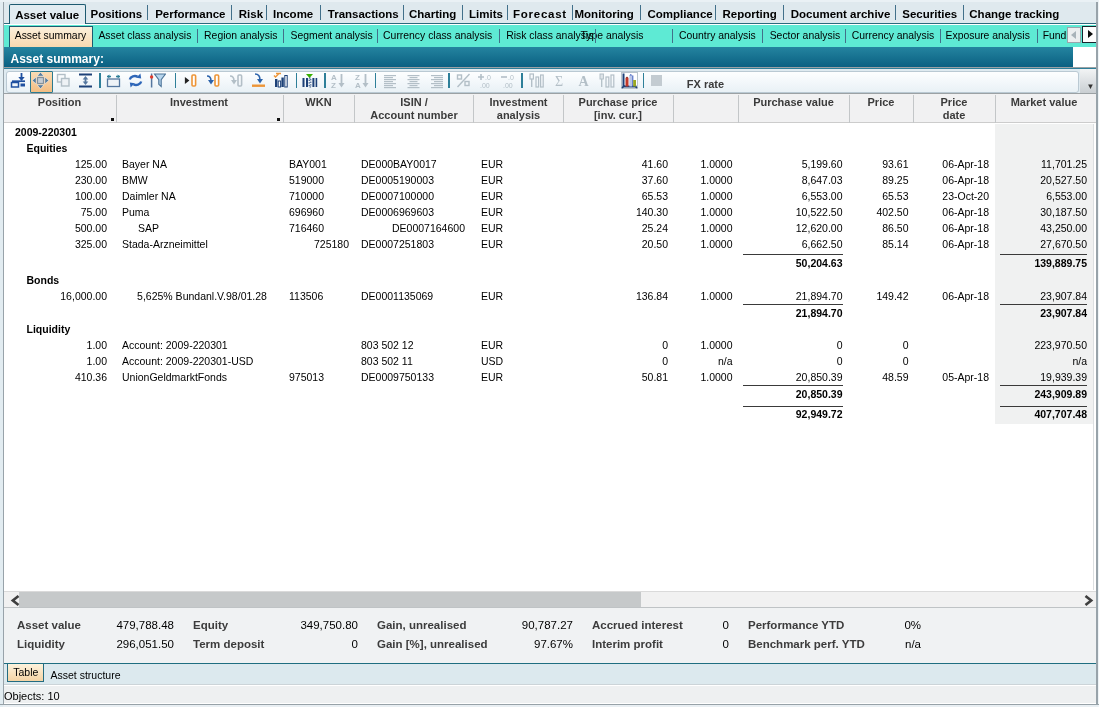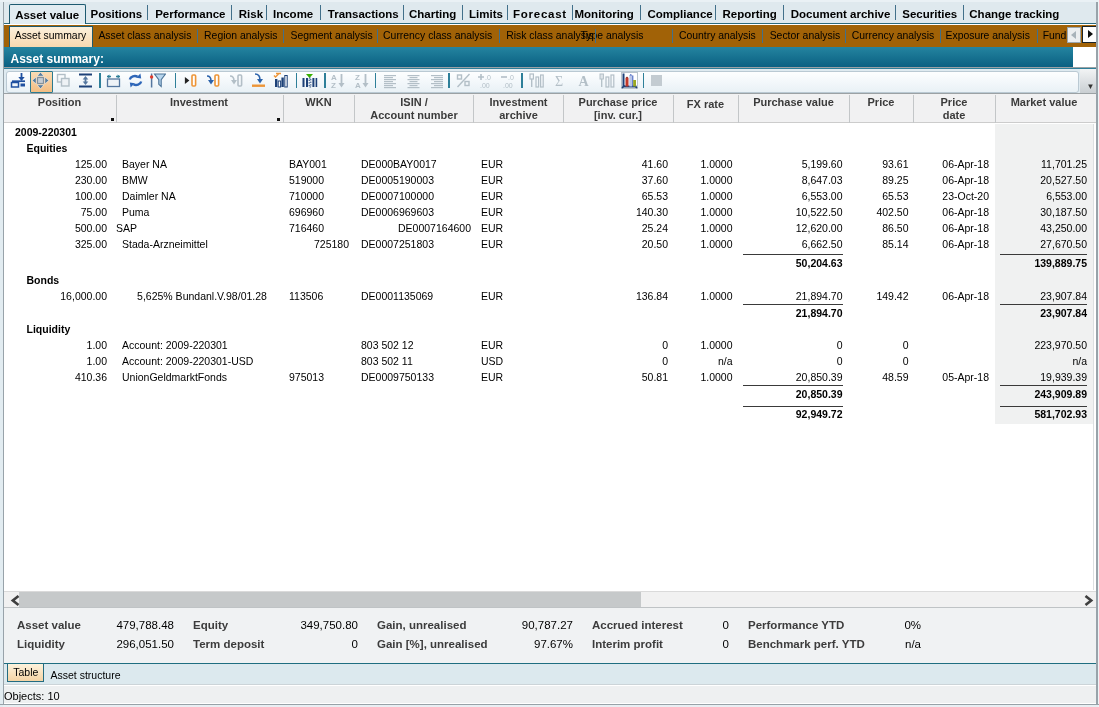--- a/index.html
+++ b/index.html
@@ -7,21 +7,21 @@
 #lborder{position:absolute;left:2.5px;top:0;width:1px;height:704px;background:#98a3aa;}
 #lout{position:absolute;left:0;top:0;width:2.5px;height:707px;background:#e2ecf1;}
 #rborder{position:absolute;left:1096px;top:0;width:1.5px;height:704px;background:#98a3aa;}
 #rout{position:absolute;left:1097.5px;top:0;width:1.5px;height:707px;background:#eef4f7;}
 #bborder{position:absolute;left:0;top:703.5px;width:1099px;height:1.6px;background:#97a2a8;}
 
 #row1{position:absolute;left:3.5px;top:0;width:1092.5px;height:23.5px;background:#dfe9ee;border-bottom:1.2px solid #2c6a7e;}
 .t1{position:absolute;top:8px;font-size:11.5px;font-weight:bold;color:#000;white-space:nowrap;}
 .s1{position:absolute;top:5px;width:1px;height:15px;background:#42708a;}
 .atab{position:absolute;left:5.1px;top:4.1px;width:77px;height:19.8px;background:#e2ecf1;border:1.8px solid #1d5a70;border-bottom:none;border-radius:2px 2px 0 0;font-size:11.5px;font-weight:bold;text-align:center;padding-top:3.8px;z-index:3;}
-#row2{position:absolute;left:3.5px;top:24.7px;width:1092.5px;height:22.3px;background:#a16207;text-decoration:underline;}
+#row2{position:absolute;left:3.5px;top:24.7px;width:1092.5px;height:22.3px;background:#5eead4;text-decoration:underline;}
 .t2{position:absolute;top:5.2px;font-size:10.4px;color:#000;white-space:nowrap;}
 .s2{position:absolute;top:4.5px;width:1px;height:14px;background:#42708a;}
 .atab2{position:absolute;left:5px;top:1.5px;width:84px;height:20.8px;background:linear-gradient(#fcf0dc,#f8d9b0);border:1.8px solid #1d5a70;border-bottom:none;font-size:10.4px;text-align:center;padding-top:3px;z-index:3;}
 
 #title{position:absolute;left:3.5px;top:47px;width:1069px;height:19.5px;background:linear-gradient(#2484a0,#0a6082);color:#fff;font-weight:bold;}
 
 #tbar{position:absolute;left:3.5px;top:68px;width:1092.5px;height:24.7px;background:#dfeaf0;border-top:1.4px solid #2e7f99;}
 #tpanel{position:absolute;left:2.5px;top:1.6px;width:1073px;height:22.5px;background:linear-gradient(#fdfeff,#e9f1f6);border:1px solid #bac9d3;border-radius:3px;}
 .tbi{position:absolute;}
 .tsep{position:absolute;top:73px;width:1.6px;height:15px;background:#2e7f99;}
@@ -298,24 +298,24 @@
 <div style="position:absolute;left:738.3px;top:95px;width:1px;height:28px;background:#c3c6c8;"></div>
 <div style="position:absolute;left:848.6px;top:95px;width:1px;height:28px;background:#c3c6c8;"></div>
 <div style="position:absolute;left:913.3px;top:95px;width:1px;height:28px;background:#c3c6c8;"></div>
 <div style="position:absolute;left:994.8px;top:95px;width:1px;height:28px;background:#c3c6c8;"></div>
 <div class="hc" style="left:-20.5px;top:95.5px;width:160px;">Position</div>
 <div class="hc" style="left:119px;top:95.5px;width:160px;">Investment</div>
 <div class="hc" style="left:238.5px;top:95.5px;width:160px;">WKN</div>
 <div class="hc" style="left:334px;top:95.5px;width:160px;">ISIN /</div>
 <div class="hc" style="left:334px;top:109px;width:160px;">Account number</div>
 <div class="hc" style="left:438.5px;top:95.5px;width:160px;">Investment</div>
-<div class="hc" style="left:438.5px;top:109px;width:160px;">archive</div>
+<div class="hc" style="left:438.5px;top:109px;width:160px;">analysis</div>
 <div class="hc" style="left:538px;top:95.5px;width:160px;">Purchase price</div>
 <div class="hc" style="left:538px;top:109px;width:160px;">[inv. cur.]</div>
-<div class="hc" style="left:625.5px;top:98px;width:160px;">FX rate</div>
+<div class="hc" style="left:625.5px;top:78px;width:160px;">FX rate</div>
 <div class="hc" style="left:713.5px;top:95.5px;width:160px;">Purchase value</div>
 <div class="hc" style="left:801px;top:95.5px;width:160px;">Price</div>
 <div class="hc" style="left:874px;top:95.5px;width:160px;">Price</div>
 <div class="hc" style="left:874px;top:109px;width:160px;">date</div>
 <div class="hc" style="left:964px;top:95.5px;width:160px;">Market value</div>
 <div style="position:absolute;left:110.5px;top:118px;width:3px;height:3px;background:#111;"></div>
 <div style="position:absolute;left:276.5px;top:118px;width:3px;height:3px;background:#111;"></div>
   <div id="tbody"></div>
   <div id="mvcol"></div>
   <div id="vline"></div>
@@ -359,23 +359,23 @@
 <div class="bc " style="left:289px;top:206px;width:60px;text-align:left;">696960</div>
 <div class="bc " style="left:361px;top:206px;width:110px;text-align:left;">DE0006969603</div>
 <div class="bc " style="left:481px;top:206px;width:80px;text-align:left;">EUR</div>
 <div class="bc " style="left:565px;top:206px;width:103px;text-align:right;">140.30</div>
 <div class="bc " style="left:675px;top:206px;width:57.5px;text-align:right;">1.0000</div>
 <div class="bc " style="left:740px;top:206px;width:102.5px;text-align:right;">10,522.50</div>
 <div class="bc " style="left:850px;top:206px;width:58.5px;text-align:right;">402.50</div>
 <div class="bc " style="left:915px;top:206px;width:74px;text-align:right;">06-Apr-18</div>
 <div class="bc " style="left:997px;top:206px;width:90px;text-align:right;">30,187.50</div>
 <div class="bc " style="left:3px;top:222px;width:104px;text-align:right;">500.00</div>
-<div class="bc " style="left:116px;top:222px;width:160px;text-align:left;">SAP</div>
+<div class="bc " style="left:138px;top:222px;width:160px;text-align:left;">SAP</div>
 <div class="bc " style="left:289px;top:222px;width:60px;text-align:left;">716460</div>
-<div class="bc " style="left:361px;top:222px;width:110px;text-align:right;padding-left:25px;">DE0007164600</div>
+<div class="bc " style="left:361px;top:222px;width:110px;text-align:center;padding-left:25px;">DE0007164600</div>
 <div class="bc " style="left:481px;top:222px;width:80px;text-align:left;">EUR</div>
 <div class="bc " style="left:565px;top:222px;width:103px;text-align:right;">25.24</div>
 <div class="bc " style="left:675px;top:222px;width:57.5px;text-align:right;">1.0000</div>
 <div class="bc " style="left:740px;top:222px;width:102.5px;text-align:right;">12,620.00</div>
 <div class="bc " style="left:850px;top:222px;width:58.5px;text-align:right;">86.50</div>
 <div class="bc " style="left:915px;top:222px;width:74px;text-align:right;">06-Apr-18</div>
 <div class="bc " style="left:997px;top:222px;width:90px;text-align:right;">43,250.00</div>
 <div class="bc " style="left:3px;top:238px;width:104px;text-align:right;">325.00</div>
 <div class="bc " style="left:122px;top:238px;width:160px;text-align:left;">Stada-Arzneimittel</div>
 <div class="bc " style="left:289px;top:238px;width:60px;text-align:right;">725180</div>
@@ -441,21 +441,21 @@
 <div class="bc " style="left:850px;top:371px;width:58.5px;text-align:right;">48.59</div>
 <div class="bc " style="left:915px;top:371px;width:74px;text-align:right;">05-Apr-18</div>
 <div class="bc " style="left:997px;top:371px;width:90px;text-align:right;">19,939.39</div>
 <div style="position:absolute;left:743px;top:385.2px;width:99.5px;height:1px;background:#3a3a3a;"></div>
 <div style="position:absolute;left:1000px;top:385.2px;width:87px;height:1px;background:#3a3a3a;"></div>
 <div class="bc " style="left:740px;top:388px;width:102.5px;text-align:right;font-weight:bold;">20,850.39</div>
 <div class="bc " style="left:997px;top:388px;width:90px;text-align:right;font-weight:bold;">243,909.89</div>
 <div style="position:absolute;left:743px;top:405.5px;width:99.5px;height:1px;background:#3a3a3a;"></div>
 <div style="position:absolute;left:1000px;top:405.5px;width:87px;height:1px;background:#3a3a3a;"></div>
 <div class="bc " style="left:740px;top:408px;width:102.5px;text-align:right;font-weight:bold;">92,949.72</div>
-<div class="bc " style="left:997px;top:408px;width:90px;text-align:right;font-weight:bold;">581,702.93</div>
+<div class="bc " style="left:997px;top:408px;width:90px;text-align:right;font-weight:bold;">407,707.48</div>
   <div id="hscroll">
      <div id="hthumb"></div>
      <svg style="position:absolute;left:4px;top:3px;" width="14" height="11" viewBox="0 0 14 11">
         <path d="M10.5 1L4.8 5.5l5.7 4.5" fill="none" stroke="#3f3f3f" stroke-width="2.6"></path>
       </svg>
      <svg style="position:absolute;left:1077px;top:3px;" width="14" height="11" viewBox="0 0 14 11">
         <path d="M4.5 1l5.7 4.5L4.5 10" fill="none" stroke="#3f3f3f" stroke-width="2.6"></path>
       </svg>
   </div>
   <div id="summary"></div>

